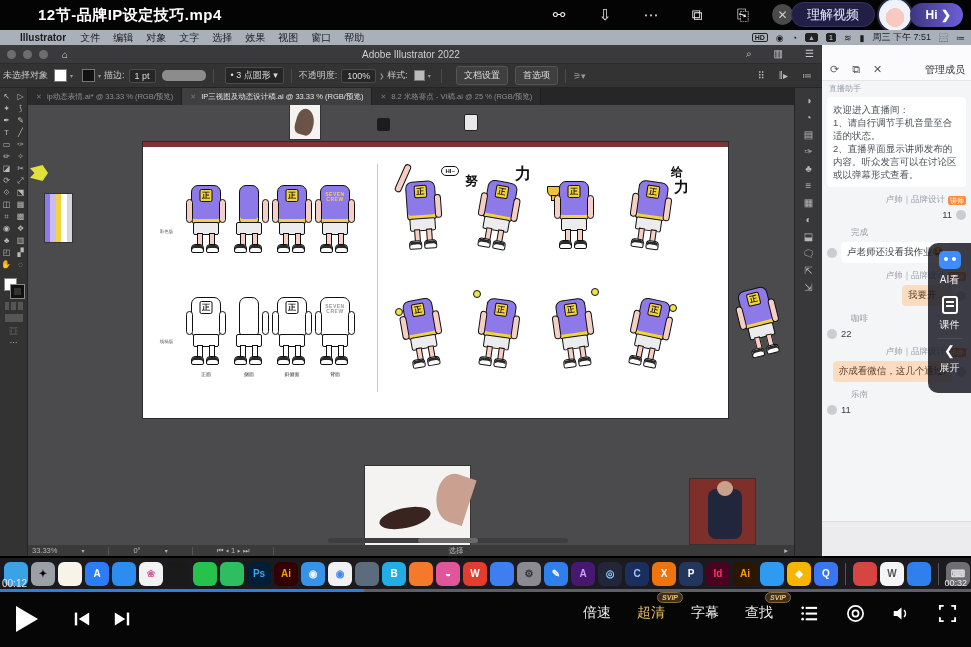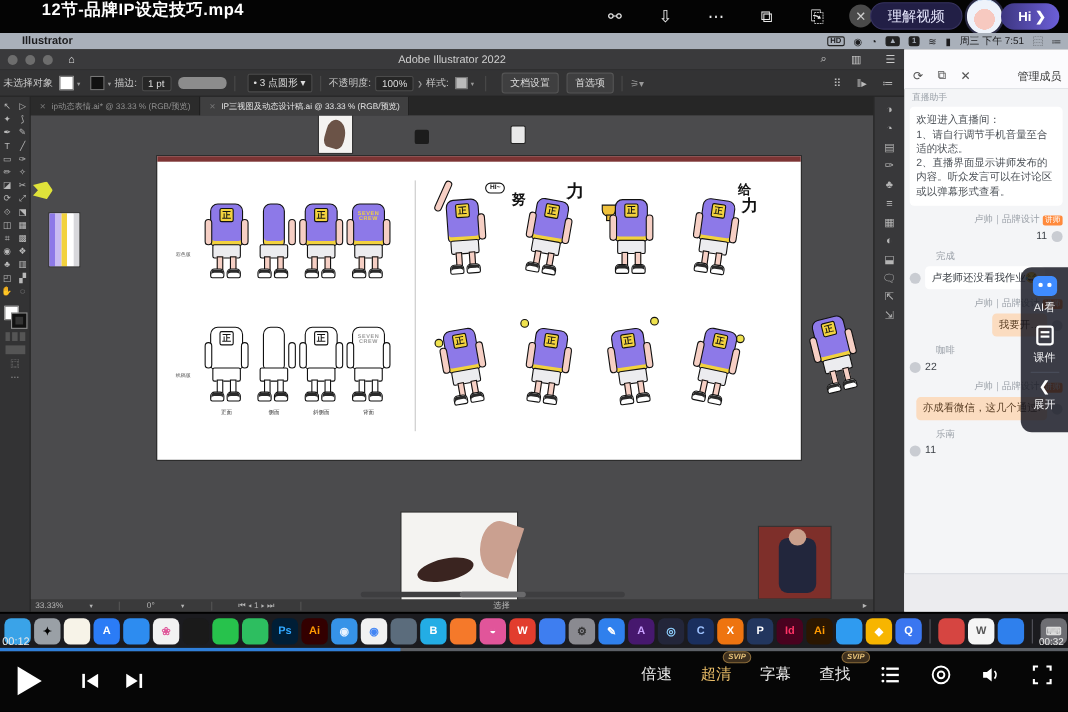--- a/index.html
+++ b/index.html
@@ -1,20 +1,20 @@
 <!DOCTYPE html>
 <html><head>
 <meta charset="utf-8">
 <style>
   html,body{margin:0;padding:0;background:#000;}
   *{box-sizing:border-box;font-family:"Liberation Sans",sans-serif;}
   #stage{position:relative;width:971px;height:647px;background:#000;overflow:hidden;}
 
   
-  #topbar{position:absolute;left:0;top:0;width:971px;height:30px;background:#040404;display:flex;align-items:flex-start;}
+  #topbar{position:absolute;left:0;top:0;width:971px;height:30px;background:#040404;display:flex;align-items:center;}
   #vid-title{color:#fff;font-size:15px;font-weight:bold;margin-left:38px;letter-spacing:.5px;}
   #top-actions{position:absolute;right:218px;top:0;height:30px;display:flex;align-items:center;gap:26px;}
   .tb-ico{width:20px;height:20px;display:flex;align-items:center;justify-content:center;color:#e8e8e8;font-size:15px;cursor:pointer;}
   #close-circle{position:absolute;right:178px;top:4px;width:21px;height:21px;border-radius:50%;background:#4a4a4a;color:#ccc;font-size:12px;display:flex;align-items:center;justify-content:center;}
   #understand-btn{position:absolute;right:96px;top:2px;height:25px;padding:0 15px;border-radius:14px;background:#221f46;border:1px solid #37335f;color:#e8e9ff;font-size:13px;display:flex;align-items:center;}
   #avatar{position:absolute;right:58px;top:-3px;width:36px;height:36px;border-radius:50%;background:radial-gradient(circle at 50% 58%,#f7c9c0 0 38%,#eef3fb 39% 70%,#cfe0f5 71%);border:2px solid #2a2a44;}
   #hi-btn{position:absolute;right:8px;top:3px;height:24px;padding:0 12px 0 16px;border-radius:13px;background:linear-gradient(90deg,#3d3680,#6c5fd8);color:#fff;font-size:12px;font-weight:bold;display:flex;align-items:center;gap:4px;}
 
   
   #menubar{position:absolute;left:0;top:30px;width:971px;height:15px;background:#a9b0ba;display:flex;align-items:center;font-size:10px;color:#1c1c1e;}
@@ -183,20 +183,21 @@
       </div>
     <div id="close-circle">✕</div>
     <div id="understand-btn">理解视频</div>
     <div id="avatar"></div>
     <div id="hi-btn">Hi ❯</div>
   </div>
 
   <div id="menubar">
     <span id="apple-logo"></span>
     <span id="menu-app">Illustrator</span>
+    <span id="menu-items"><span class="menu-item">文件</span><span class="menu-item">编辑</span><span class="menu-item">对象</span><span class="menu-item">文字</span><span class="menu-item">选择</span><span class="menu-item">效果</span><span class="menu-item">视图</span><span class="menu-item">窗口</span><span class="menu-item">帮助</span></span>
     <span id="menubar-right">
         <span class="mb-badge">HD</span>
         <span class="mb-ico">◉</span>
         <span class="mb-ico">◔</span>
         <span class="mb-badge dark">▲</span>
         <span class="mb-badge dark">1</span>
         <span class="mb-ico">≋</span>
         <span class="mb-ico">▮</span>
         <span>周三 下午 7:51</span>
         <span class="mb-ico">⿳</span>
@@ -249,20 +250,24 @@
     </div>
 
     <div id="tabsbar">
         <div class="doc-tab">
           <span class="x">✕</span>
           <span>ip动态表情.ai* @ 33.33 % (RGB/预览)</span>
         </div>
         <div class="doc-tab active">
           <span class="x">✕</span>
           <span>IP三视图及动态设计稿.ai @ 33.33 % (RGB/预览)</span>
+        </div>
+        <div class="doc-tab">
+          <span class="x">✕</span>
+          <span>8.2 米格赛点 - VI稿.ai @ 25 % (RGB/预览)</span>
         </div>
       </div>
 
     <div id="toolbar">
       <div id="tools">
           <span class="tool">↖</span>
           <span class="tool">▷</span>
           <span class="tool">✦</span>
           <span class="tool">⟆</span>
           <span class="tool">✒</span>

